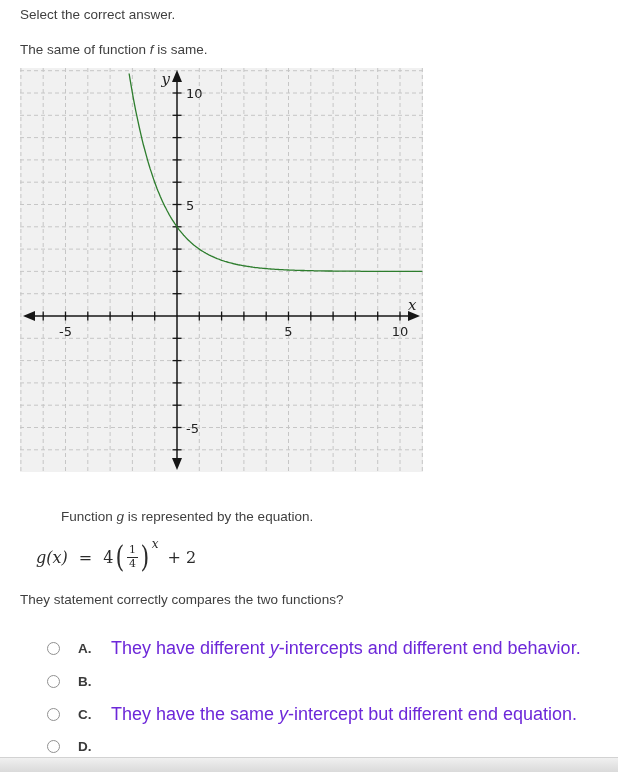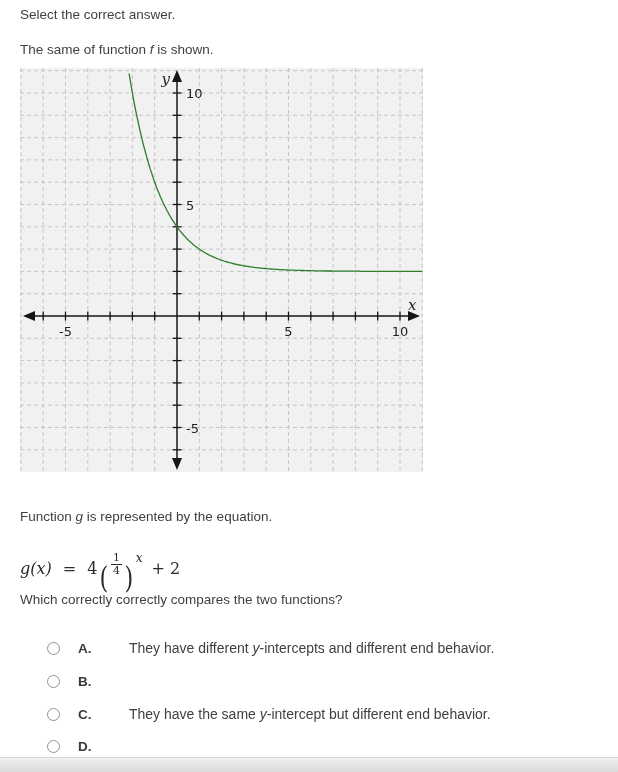--- a/index.html
+++ b/index.html
@@ -10,28 +10,28 @@
     color:#3f3f3f;
   }
   .text-line{position:absolute;left:20px;font-size:13.5px;color:#3f3f3f;text-align:right;}
   .text-line em{font-style:italic;}
   #instruction{top:7px;}
   #graph-intro{top:42px;}
   #plot-wrap{
     position:absolute;left:20px;top:68px;width:403px;height:404px;
     background:#f1f1f1;
   }
-  #equation-intro{top:509px;}
+  #equation-intro{top:509px;margin-left:41px;}
   #question{top:592px;}
 
   
   #equation{
-    position:absolute;left:20px;top:536px;height:42px;
+    position:absolute;left:36px;top:536px;height:42px;
     font-family:"DejaVu Serif",serif;font-size:16px;color:#2b2b2b;
-    display:flex;align-items:flex-end;
+    display:flex;align-items:center;
   }
   #equation .it{font-style:italic;}
   #equation .rel{margin:0 11px;}
   #equation .coeff{margin-right:1px;}
   #equation .paren{
     font-size:30px;font-weight:400;line-height:0;
     transform:scaleX(0.75);display:inline-block;
   }
   #equation .frac{
     display:inline-flex;flex-direction:column;align-items:center;
@@ -49,35 +49,35 @@
   .option-row{
     position:absolute;left:47px;height:20px;display:flex;align-items:center;
     cursor:pointer;
   }
   .option-row input[type=radio]{
     appearance:none;-webkit-appearance:none;
     width:13px;height:13px;border:1px solid #919191;border-radius:50%;
     background:#fff;margin:0 0 0 0;cursor:pointer;
   }
   .opt-letter{font-weight:700;font-size:13.5px;color:#3a3a3a;margin-left:18px;width:20px;}
-  .opt-text{font-size:14px;color:#404040;margin-left:31px;white-space:nowrap;}
+  .opt-text{font-size:18px;color:#6d28d9;margin-left:13px;white-space:nowrap;}
   #option-a{top:638px;} #option-b{top:671px;} #option-c{top:704px;} #option-d{top:736px;}
 
   #bottom-scrollbar{
     position:absolute;left:0;bottom:0;width:618px;height:14px;
     background:linear-gradient(#f0f0f0,#dadada);
     border-top:1px solid #d2d2d2;
   }
 </style>
 </head>
 <body>
 
 <div class="text-line" id="instruction">Select the correct answer.</div>
 
-<div class="text-line" id="graph-intro"><span>The same of function </span><em>f</em><span> is shown.</span></div>
+<div class="text-line" id="graph-intro"><span>The same of function </span><em>f</em><span> is same.</span></div>
 
 <div id="plot-wrap"><svg width="403" height="404" viewBox="0 0 403 404">
       <rect width="403" height="404" fill="#f1f1f1"></rect>
       <line x1="0.9000000000000057" y1="0" x2="0.9000000000000057" y2="404" stroke="#c6c6c6" stroke-width="1" stroke-dasharray="4 3"></line>
       <line x1="23.19999999999999" y1="0" x2="23.19999999999999" y2="404" stroke="#c6c6c6" stroke-width="1" stroke-dasharray="4 3"></line>
       <line x1="0" y1="381.8" x2="403" y2="381.8" stroke="#c6c6c6" stroke-width="1" stroke-dasharray="4 3"></line>
       <line x1="45.5" y1="0" x2="45.5" y2="404" stroke="#c6c6c6" stroke-width="1" stroke-dasharray="4 3"></line>
       <line x1="0" y1="359.5" x2="403" y2="359.5" stroke="#c6c6c6" stroke-width="1" stroke-dasharray="4 3"></line>
       <line x1="67.8" y1="0" x2="67.8" y2="404" stroke="#c6c6c6" stroke-width="1" stroke-dasharray="4 3"></line>
       <line x1="0" y1="337.2" x2="403" y2="337.2" stroke="#c6c6c6" stroke-width="1" stroke-dasharray="4 3"></line>
@@ -167,37 +167,37 @@
   <span class="paren">(</span>
   <span class="frac">
     <span class="num">1</span>
     <span class="den">4</span>
   </span>
   <span class="paren">)</span>
   <span class="exp">x</span>
   <span class="tail">+ 2</span>
 </div>
 
-<div class="text-line" id="question">Which correctly correctly compares the two functions?</div>
+<div class="text-line" id="question">They statement correctly compares the two functions?</div>
 
 <div class="option-row" id="option-a">
   <input type="radio" name="answer" style="">
   <span class="opt-letter">A.</span>
   <span class="opt-text"><span>They have different </span><em>y</em><span>-intercepts and different end behavior.</span></span>
 </div>
 
 <div class="option-row" id="option-b">
   <input type="radio" name="answer" style="">
   <span class="opt-letter">B.</span>
 </div>
 
 <div class="option-row" id="option-c">
   <input type="radio" name="answer" style="">
   <span class="opt-letter">C.</span>
-  <span class="opt-text"><span>They have the same </span><em>y</em><span>-intercept but different end behavior.</span></span>
+  <span class="opt-text"><span>They have the same </span><em>y</em><span>-intercept but different end equation.</span></span>
 </div>
 
 <div class="option-row" id="option-d">
   <input type="radio" name="answer" style="">
   <span class="opt-letter">D.</span>
 </div>
 
 <div id="bottom-scrollbar"></div>
 
 </body></html>

